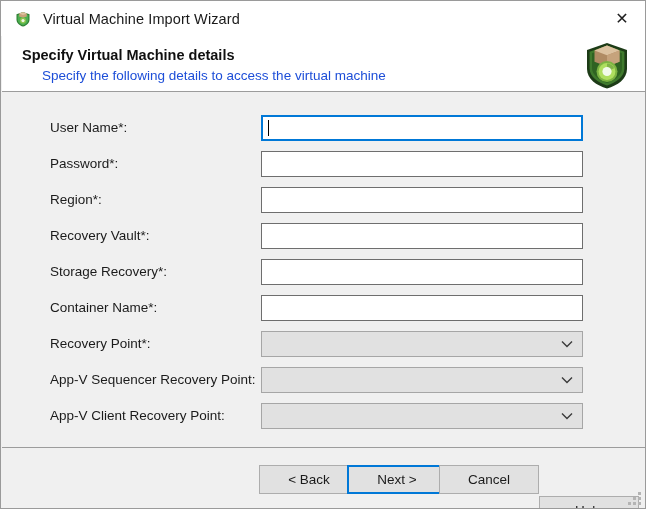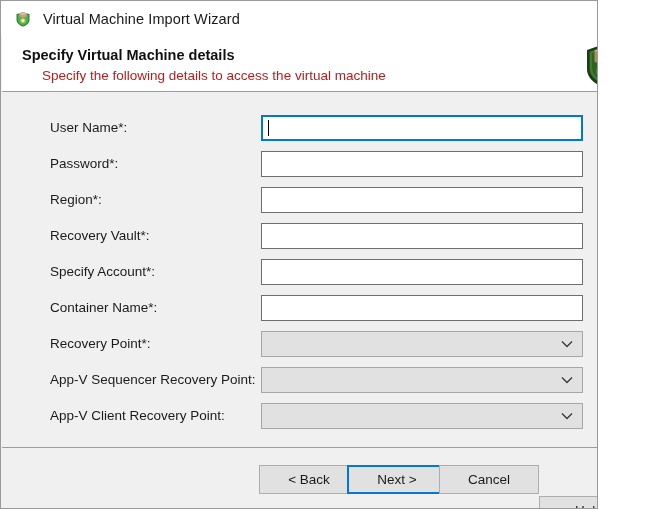--- a/index.html
+++ b/index.html
@@ -7,21 +7,21 @@
     padding: 0;
     background: #ffffff;
   }
   body {
     font-family: "Liberation Sans", sans-serif;
     -webkit-font-smoothing: antialiased;
   }
 
   #window {
     position: relative;
-    width: 598px;
+    width: 646px;
     height: 509px;
     box-sizing: border-box;
     border: 1px solid #9a9a9a;
     background: #f0f0f0;
     overflow: hidden;
   }
 
   
   #titlebar {
     position: absolute;
@@ -75,21 +75,21 @@
     left: 20px; top: 11px;
     font-size: 14.5px;
     font-weight: bold;
     color: #101010;
     white-space: nowrap;
   }
   #header-subtitle {
     position: absolute;
     left: 40px; top: 32px;
     font-size: 13.5px;
-    color: #b91c1c;
+    color: #1d4ed8;
     white-space: nowrap;
   }
   #header-icon {
     position: absolute;
     right: 12px; top: 3px;
     width: 52px;
     height: 52px;
   }
 
   
@@ -252,21 +252,21 @@
         </div>
         <div class="form-row" style="top: 94px;">
           <div class="form-label">Region*:</div>
           <div class="field text"></div>
         </div>
         <div class="form-row" style="top: 130px;">
           <div class="form-label">Recovery Vault*:</div>
           <div class="field text"></div>
         </div>
         <div class="form-row" style="top: 166px;">
-          <div class="form-label">Specify Account*:</div>
+          <div class="form-label">Storage Recovery*:</div>
           <div class="field text"></div>
         </div>
         <div class="form-row" style="top: 202px; padding-left: 20px;">
           <div class="form-label">Container Name*:</div>
           <div class="field text"></div>
         </div>
         <div class="form-row" style="top: 238px;">
           <div class="form-label">Recovery Point*:</div>
           <div class="field combo">
             <span class="combo-arrow">

